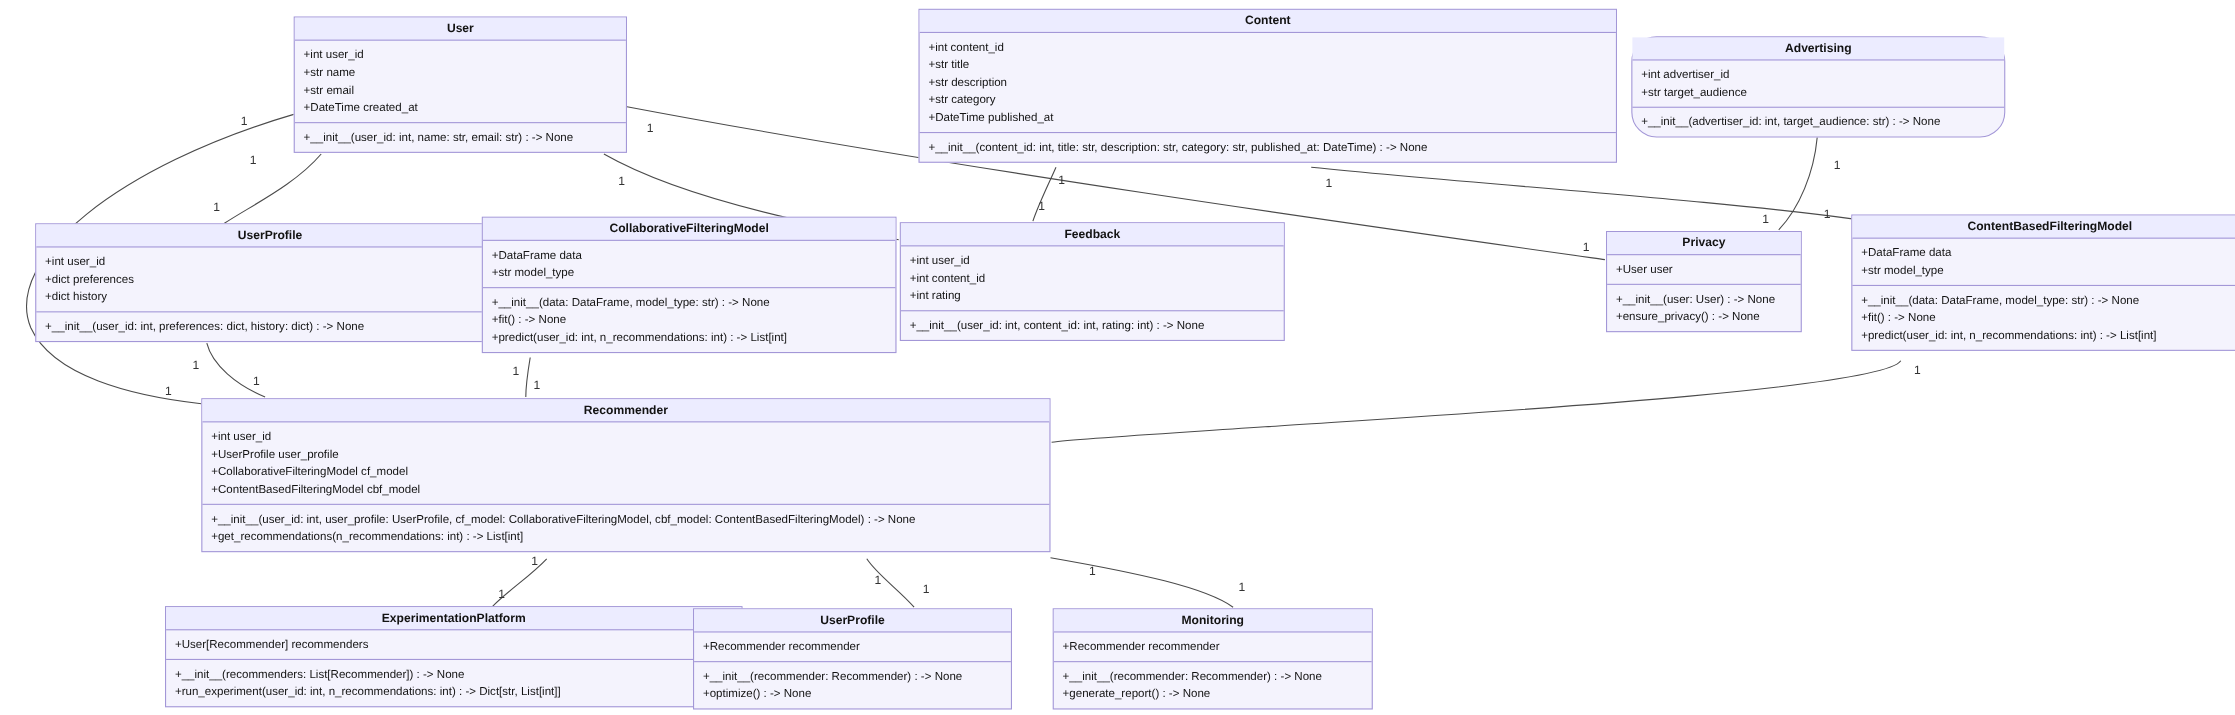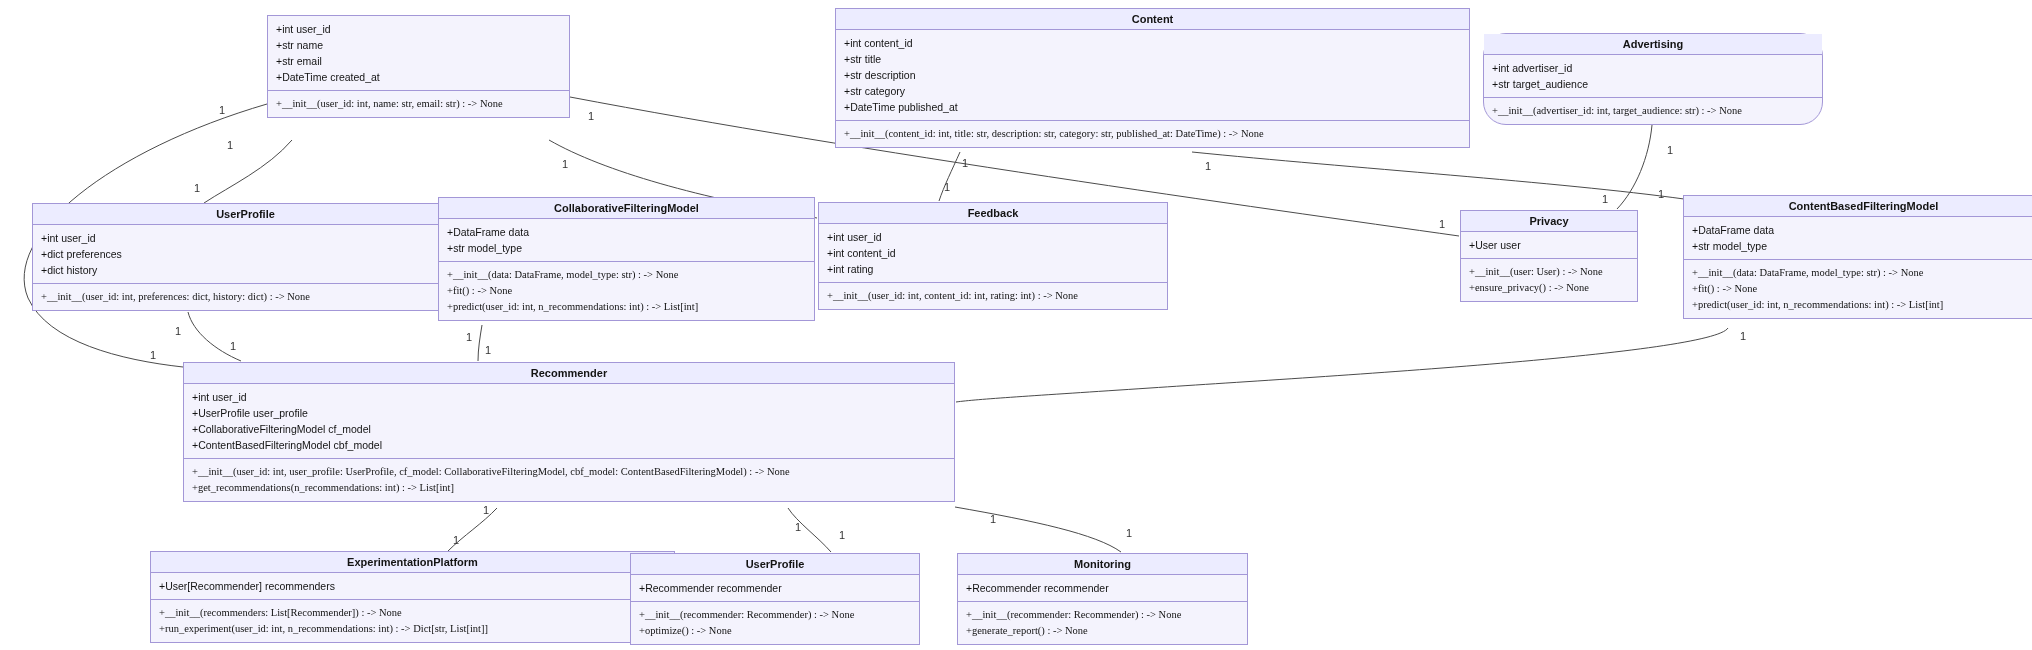--- a/index.html
+++ b/index.html
@@ -6,21 +6,21 @@
   #canvas{position:relative;width:2032px;height:650px;background:#ffffff;overflow:hidden;
           font-family:"Liberation Sans",sans-serif;}
   #edges{position:absolute;left:0;top:0;z-index:0;}
   .edge{fill:none;stroke:#4b4b4b;stroke-width:1px;}
   .card{font-family:"Liberation Sans",sans-serif;font-size:11px;fill:#333333;}
   .cbox{position:absolute;z-index:1;background:#f4f3fd;border:1px solid #a397d7;
         font-size:10.5px;color:#131313;box-sizing:border-box;}
   .ctitle{background:#ececff;border-bottom:1px solid #a397d7;font-weight:bold;
           text-align:center;padding:4px 6px;font-size:11px;white-space:nowrap;}
   .cattrs{padding:5px 8px;border-bottom:1px solid #a397d7;}
-  .cmethods{padding:5px 8px;font-family:Liberation Serif, serif;}
+  .cmethods{padding:5px 8px;}
   .crow{line-height:16px;white-space:nowrap;}
 </style>
 </head>
 <body>
 
 <div id="canvas">
 
   <svg id="edges" width="2032" height="650">
     <path class="edge" d="M 292,140 C 268,168 230,186 204,203"></path>
     <text class="card" x="230" y="149" text-anchor="middle">1</text>
@@ -69,20 +69,21 @@
     <path class="edge" d="M 788,508 C 797,522 818,537 831,552"></path>
     <text class="card" x="798" y="531" text-anchor="middle">1</text>
     <text class="card" x="842" y="539" text-anchor="middle">1</text>
 
     <path class="edge" d="M 955,507 C 1035,521 1096,534 1121,552"></path>
     <text class="card" x="993" y="523" text-anchor="middle">1</text>
     <text class="card" x="1129" y="537" text-anchor="middle">1</text>
   </svg>
 
   <div class="cbox" style="left:267px;top:15px;width:303px;">
+    <div class="ctitle">User</div>
     <div class="cattrs">
       <div class="crow">+int user_id</div>
       <div class="crow">+str name</div>
       <div class="crow">+str email</div>
       <div class="crow">+DateTime created_at</div>
     </div>
     <div class="cmethods">
       <div class="crow">+__init__(user_id: int, name: str, email: str) : -&gt; None</div>
     </div>
   </div>

